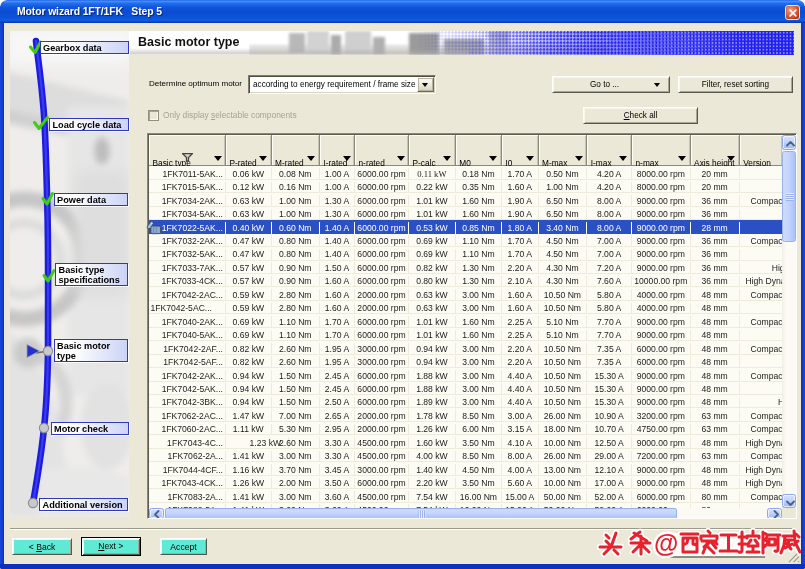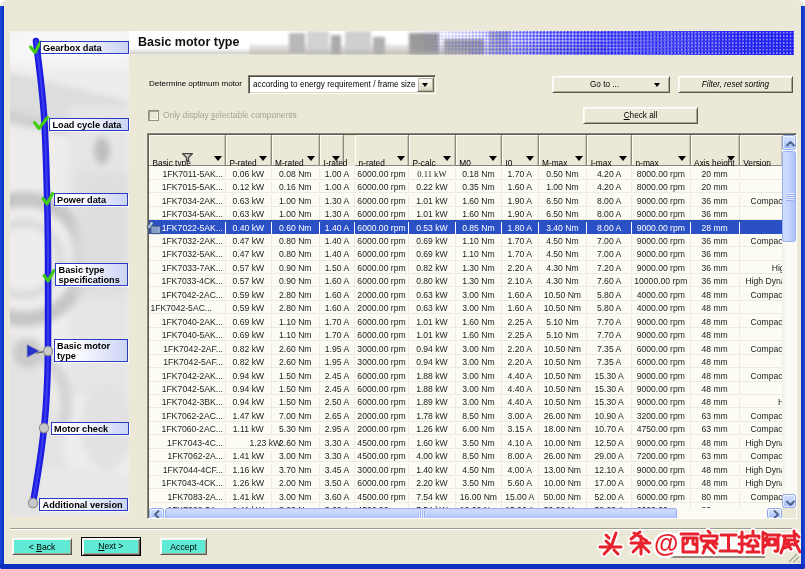--- a/index.html
+++ b/index.html
@@ -83,20 +83,29 @@
 #nextb { left:80.5px; width:60.5px; top:537px; height:18.5px; border:1px solid #000; box-shadow:inset 1px 1px 0 #fff, inset -1px -1px 0 #58584c, inset 2px 2px 0 #f8f6ec, inset -2px -2px 0 #a9a694; }
 #acceptb { left:160px; width:47px; }
 .fbtn span { position:relative; top:2.5px; }
 #nextb span { top:3px; }
 
 #wmbox { position:absolute; left:668px; top:533px; width:95px; height:23px; background:rgba(252,252,250,.92); box-shadow:2px 2px 0 rgba(120,118,108,.8); z-index:58; }
 #grip2 { position:absolute; right:5px; bottom:6px; width:12px; height:12px; z-index:56; }
 </style></head>
 <body>
 <div id="win">
+  <div id="title">
+      <span>Motor wizard 1FT/1FK&nbsp;&nbsp; Step 5</span>
+    <div id="closeb">
+        <svg width="12" height="12" viewBox="0 0 12 12">
+          <path d="M3.1 3.1 L8.9 8.9" stroke="#fff" stroke-width="1.6" stroke-linecap="round"></path>
+          <path d="M8.9 3.1 L3.1 8.9" stroke="#fff" stroke-width="1.6" stroke-linecap="round"></path>
+        </svg>
+      </div>
+  </div>
 
   <div id="side">
     <svg width="119" height="486" viewBox="0 0 119 486">
       <defs>
           <filter id="blur1" x="-30%" y="-30%" width="160%" height="160%">
             <feGaussianBlur stdDeviation="3"></feGaussianBlur>
           </filter>
       <filter id="blur2" x="-30%" y="-30%" width="160%" height="160%">
             <feGaussianBlur stdDeviation="7"></feGaussianBlur>
           </filter>
@@ -180,21 +189,21 @@
   </div>
 
   <div class="lbl" style="left:149px;top:79px;">Determine optimum motor</div>
   <div id="combo1">
       <span>according to energy requirement / frame size</span>
     <div class="dbtn">
         <div class="tri" style="left:4.5px;top:5.5px;"></div>
       </div>
   </div>
   <div class="btn" id="goto"><span style="position:relative;top:2.5px;left:-6px;">Go to ...</span><div class="tri" style="right:9px;top:6px;"></div></div>
-  <div class="btn" id="filterbtn"><span style="position:relative;top:2.5px;font-style:italic;">Filter, reset sorting</span></div>
+  <div class="btn" id="filterbtn"><span style="position:relative;top:2.5px;">Filter, reset sorting</span></div>
   <div class="btn" id="checkall"><span style="position:relative;top:2.5px;"><u>C</u>heck all</span></div>
   <div id="cb"></div>
   <div id="cbl">Only display <u>s</u>electable components</div>
 
   <div id="tbl">
     <div id="thead">
 <div class="hc" style="left:0px;width:77px">
           <b>Basic type</b>
           <s class="harr"></s>
           <svg class="funnel" width="11" height="9" viewBox="0 0 11 9">
@@ -202,21 +211,21 @@
           </svg>
         </div>
 <div class="hc" style="left:77px;width:45.6px">
           <b>P-rated</b>
           <s class="harr"></s>
         </div>
 <div class="hc" style="left:122.6px;width:48.4px">
           <b>M-rated</b>
           <s class="harr"></s>
         </div>
-<div class="hc" style="left:171px;width:24px">
+<div class="hc" style="left:171px;width:35px">
           <b>I-rated</b>
           <s class="harr"></s>
         </div>
 <div class="hc" style="left:206px;width:54px">
           <b>n-rated</b>
           <s class="harr"></s>
         </div>
 <div class="hc" style="left:260px;width:46.8px">
           <b>P-calc</b>
           <s class="harr"></s>

